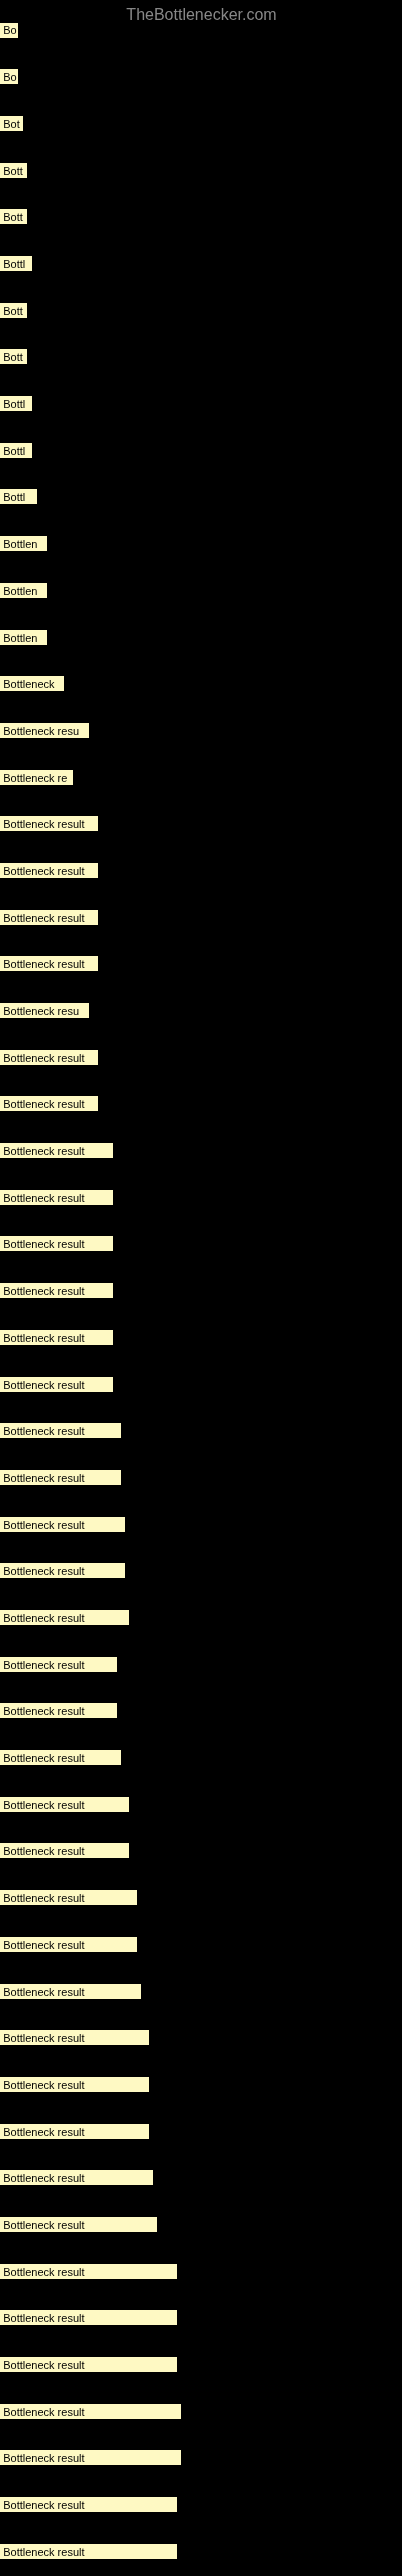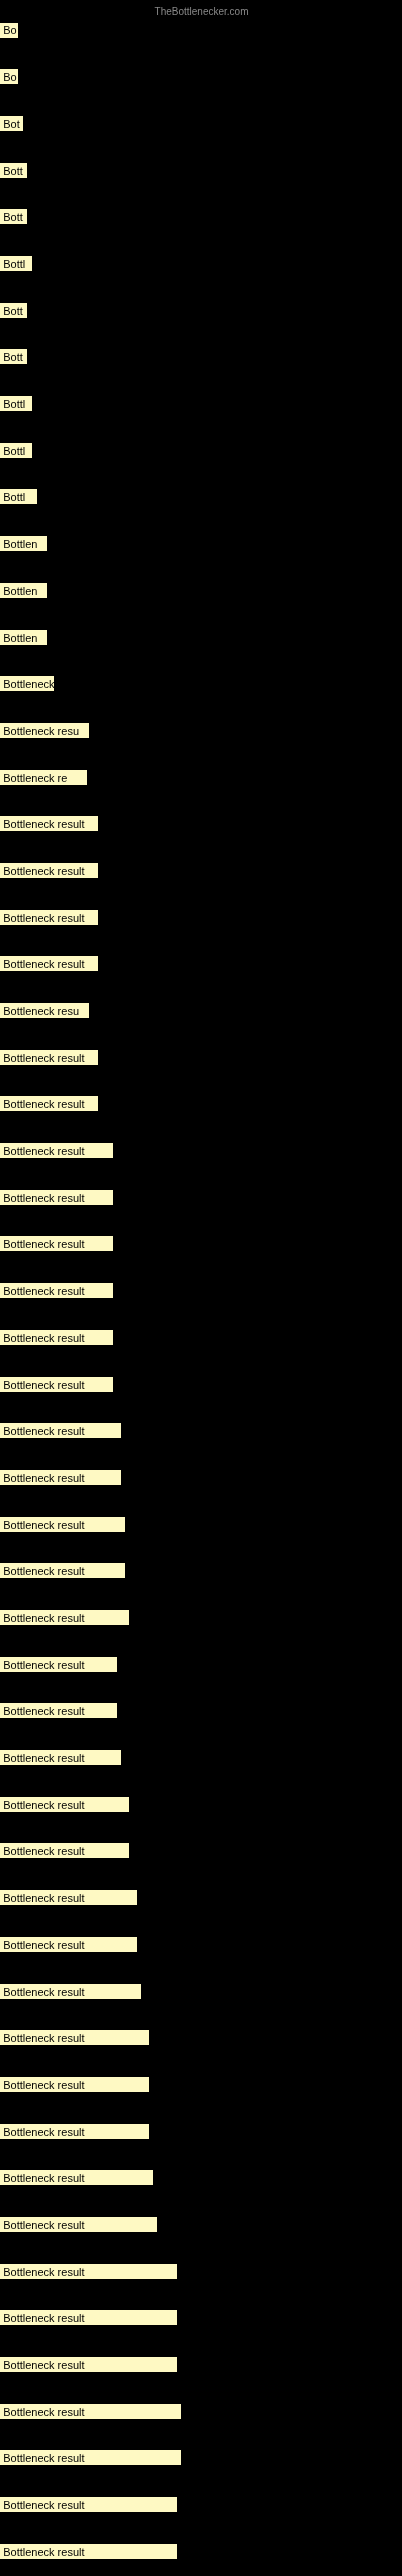--- a/index.html
+++ b/index.html
@@ -13,21 +13,21 @@
       min-height: 2576px;
       font-family: Arial, sans-serif;
       position: relative;
     }
     .site-title {
       position: absolute;
       top: 6.4px;
       left: 50%;
       transform: translateX(-50%);
       color: #888888;
-      font-size: 10px;
+      font-size: 16px;
       white-space: nowrap;
     }
     .bottleneck-item {
       position: absolute;
       left: 0;
       background-color: #fef9c3;
       color: #000000;
       font-size: 11px;
       font-weight: normal;
       padding: 1.6px 3.2px;
@@ -48,23 +48,23 @@
     <div class="bottleneck-item" style="top: 209px; width: 27px;">Bott</div>
     <div class="bottleneck-item" style="top: 256px; width: 32px;">Bottl</div>
     <div class="bottleneck-item" style="top: 303px; width: 27px;">Bott</div>
     <div class="bottleneck-item" style="top: 349px; width: 27px;">Bott</div>
     <div class="bottleneck-item" style="top: 396px; width: 32px;">Bottl</div>
     <div class="bottleneck-item" style="top: 443px; width: 32px;">Bottl</div>
     <div class="bottleneck-item" style="top: 489px; width: 37px;">Bottl</div>
     <div class="bottleneck-item" style="top: 536px; width: 47px;">Bottlen</div>
     <div class="bottleneck-item" style="top: 583px; width: 47px;">Bottlen</div>
     <div class="bottleneck-item" style="top: 630px; width: 47px;">Bottlen</div>
-    <div class="bottleneck-item" style="top: 676px; width: 54px;">Bottleneck</div>
+    <div class="bottleneck-item" style="top: 676px; width: 64px;">Bottleneck</div>
     <div class="bottleneck-item" style="top: 723px; width: 89px;">Bottleneck resu</div>
-    <div class="bottleneck-item" style="top: 770px; width: 87px;">Bottleneck re</div>
+    <div class="bottleneck-item" style="top: 770px; width: 73px;">Bottleneck re</div>
     <div class="bottleneck-item" style="top: 816px; width: 98px;">Bottleneck result</div>
     <div class="bottleneck-item" style="top: 863px; width: 98px;">Bottleneck result</div>
     <div class="bottleneck-item" style="top: 910px; width: 98px;">Bottleneck result</div>
     <div class="bottleneck-item" style="top: 956px; width: 98px;">Bottleneck result</div>
     <div class="bottleneck-item" style="top: 1003px; width: 89px;">Bottleneck resu</div>
     <div class="bottleneck-item" style="top: 1050px; width: 98px;">Bottleneck result</div>
     <div class="bottleneck-item" style="top: 1096px; width: 98px;">Bottleneck result</div>
     <div class="bottleneck-item" style="top: 1143px; width: 113px;">Bottleneck result</div>
     <div class="bottleneck-item" style="top: 1190px; width: 113px;">Bottleneck result</div>
     <div class="bottleneck-item" style="top: 1236px; width: 113px;">Bottleneck result</div>

